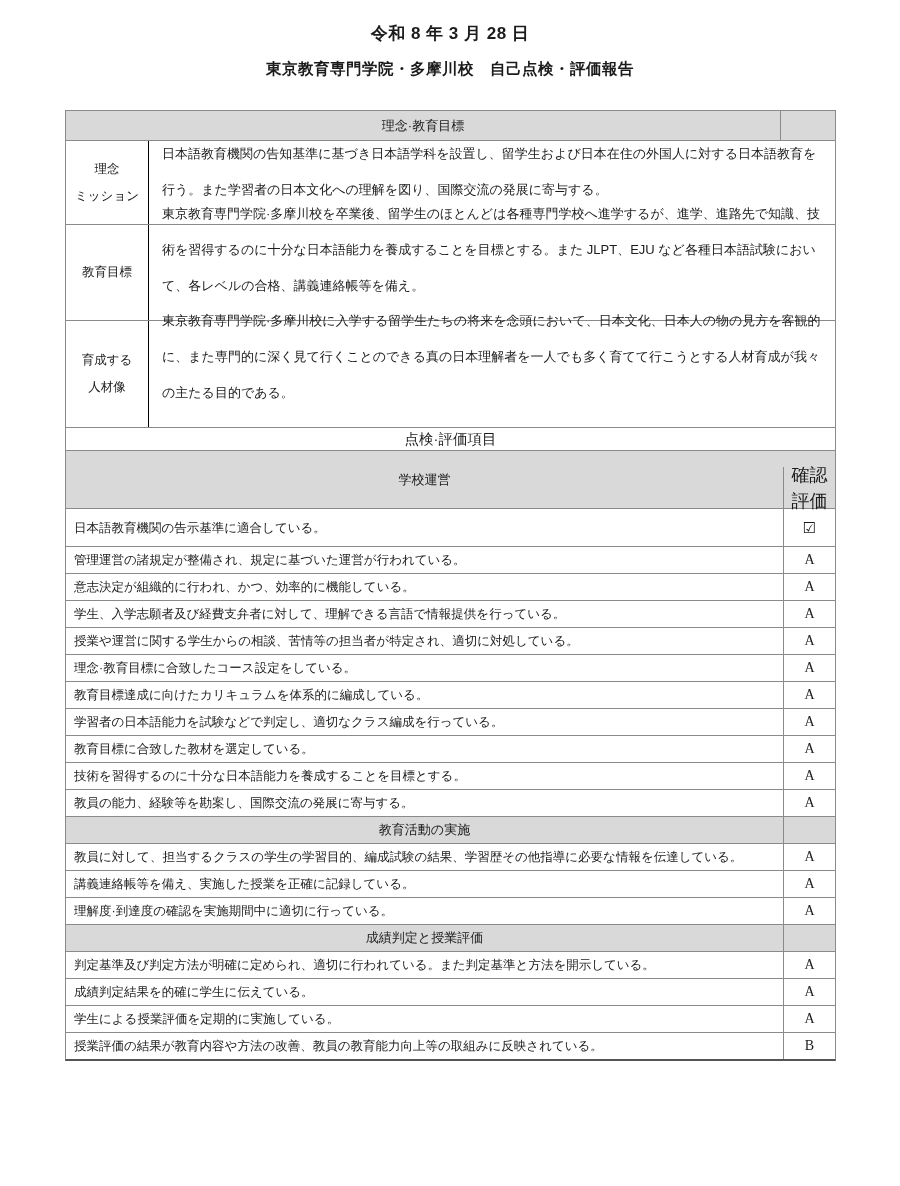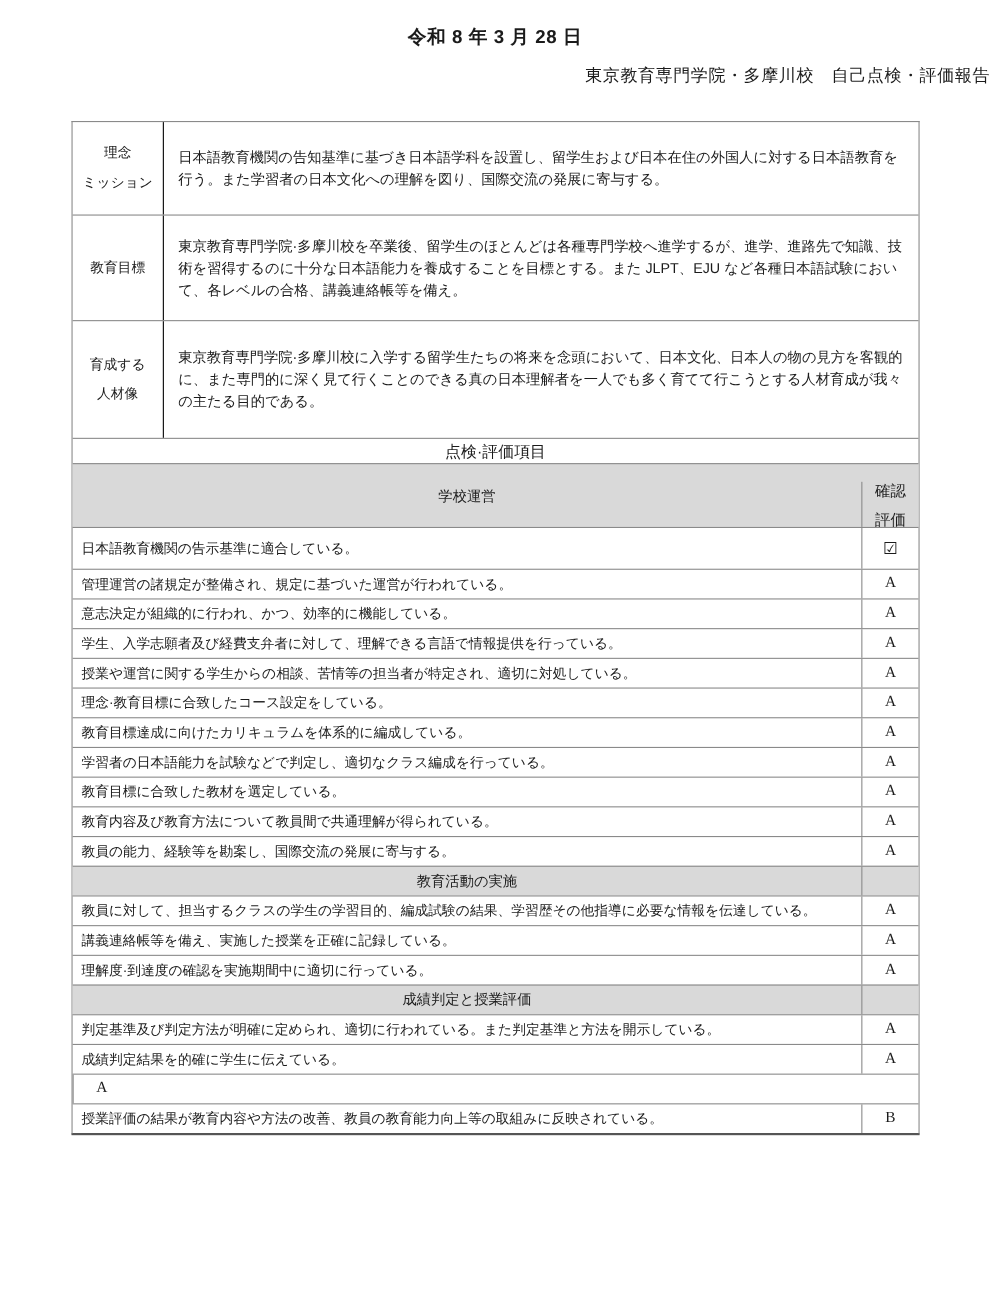--- a/index.html
+++ b/index.html
@@ -6,22 +6,22 @@
   body{
     width:900px;height:1186px;background:#ffffff;
     font-family:"Liberation Sans","DejaVu Sans",sans-serif;
     color:#1b1b1b;-webkit-font-smoothing:antialiased;
   }
   .date-line{
     padding-top:22px;text-align:center;
     font-size:17px;font-weight:bold;letter-spacing:0.5px;
   }
   .doc-title{
-    margin-top:14px;text-align:right;
-    font-size:15.5px;font-weight:normal;letter-spacing:0.5px;
+    margin-top:14px;text-align:center;
+    font-size:15.5px;font-weight:bold;letter-spacing:0.5px;
   }
   
   .tbl{
     width:771px;margin:30px 0 0 65px;box-sizing:border-box;
     border:1px solid #8a8a8a;border-bottom:2px solid #555555;
     background:#ffffff;
   }
   .row{display:flex;box-sizing:border-box;border-top:1px solid #8a8a8a;align-items:stretch;}
   .row:first-child{border-top:none;}
   .shade{background:#d9d9d9;}
@@ -31,39 +31,39 @@
   
   .head1{height:29px;}
   .head1 .main{flex:1;font-size:13px;}
   .head1 .tail{width:55px;border-left:1px solid #8a8a8a;}
   .p-row .label{
     width:83px;border-right:1px solid #000000;
     flex-direction:column;justify-content:center;text-align:center;
     font-size:12.5px;line-height:27px;
   }
   .p-row .content{
-    flex:1;padding:4px 13px;font-size:13px;line-height:20px;
-    align-items:center;
+    flex:1;padding:16px 13px;font-size:13px;line-height:36px;
+    align-items:flex-end;
   }
   .p-row.h84{height:84px;}
   .p-row.h96{height:96px;}
   .p-row.h107{height:107px;}
 
   
   .mid{height:23px;font-size:14.5px;}
   .mid .main{flex:1;}
 
   
   .head2{height:58px;}
   .head2 .main{flex:1;font-size:13px;}
   .gcol{
     width:52px;border-left:1px solid #8a8a8a;
     flex-direction:column;justify-content:center;text-align:center;
   }
-  .head2 .gcol{font-size:14px;line-height:26px;margin-top:16px;}
+  .head2 .gcol{font-size:18px;line-height:26px;margin-top:16px;}
   .item{min-height:27px;}
   .item.tall{height:38px;}
   .item .text{
     flex:1;padding:3px 8px;font-size:12.5px;line-height:18px;
   }
   .item .grade{
     font-family:"Liberation Serif","DejaVu Serif",serif;
     font-size:14px;
   }
   .item .grade.checkmark{font-family:"DejaVu Sans",sans-serif;font-size:15px;}
@@ -71,20 +71,24 @@
   .section .main{flex:1;font-size:13px;}
 </style>
 </head>
 <body>
 
 <div class="date-line">令和 8 年 3 月 28 日</div>
 <div class="doc-title">東京教育専門学院・多摩川校　自己点検・評価報告</div>
 
 <div class="tbl">
 
+  <div class="row head1 shade">
+    <div class="cell center main">理念·教育目標</div>
+    <div class="cell tail"></div>
+  </div>
 
   <div class="row p-row h84">
     <div class="cell label">
       <span>理念</span>
       <span>ミッション</span>
     </div>
     <div class="cell content">
       <div>日本語教育機関の告知基準に基づき日本語学科を設置し、留学生および日本在住の外国人に対する日本語教育を行う。また学習者の日本文化への理解を図り、国際交流の発展に寄与する。</div>
     </div>
   </div>
@@ -151,21 +155,21 @@
   </div>
   <div class="row item">
     <div class="cell text">学習者の日本語能力を試験などで判定し、適切なクラス編成を行っている。</div>
     <div class="cell gcol grade">A</div>
   </div>
   <div class="row item">
     <div class="cell text">教育目標に合致した教材を選定している。</div>
     <div class="cell gcol grade">A</div>
   </div>
   <div class="row item">
-    <div class="cell text">教育内容及び教育方法について教員間で共通理解が得られている。</div>
+    <div class="cell text">技術を習得するのに十分な日本語能力を養成することを目標とする。</div>
     <div class="cell gcol grade">A</div>
   </div>
   <div class="row item">
     <div class="cell text">教員の能力、経験等を勘案し、国際交流の発展に寄与する。</div>
     <div class="cell gcol grade">A</div>
   </div>
 
   <div class="row section shade">
     <div class="cell center main">教育活動の実施</div>
     <div class="cell gcol"></div>
@@ -189,20 +193,21 @@
   </div>
   <div class="row item">
     <div class="cell text">判定基準及び判定方法が明確に定められ、適切に行われている。また判定基準と方法を開示している。</div>
     <div class="cell gcol grade">A</div>
   </div>
   <div class="row item">
     <div class="cell text">成績判定結果を的確に学生に伝えている。</div>
     <div class="cell gcol grade">A</div>
   </div>
   <div class="row item">
+    <div class="cell text">学生による授業評価を定期的に実施している。</div>
     <div class="cell gcol grade">A</div>
   </div>
   <div class="row item">
     <div class="cell text">授業評価の結果が教育内容や方法の改善、教員の教育能力向上等の取組みに反映されている。</div>
     <div class="cell gcol grade">B</div>
   </div>
 
 </div>
 
 </body></html>

